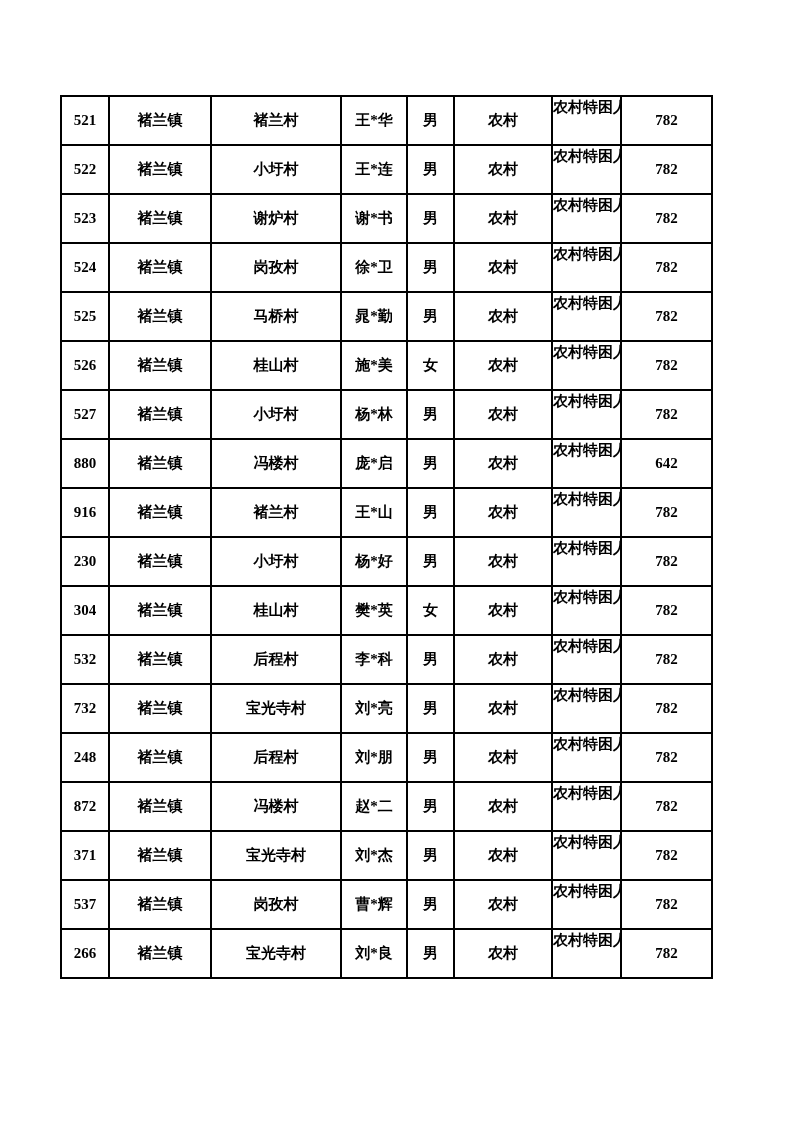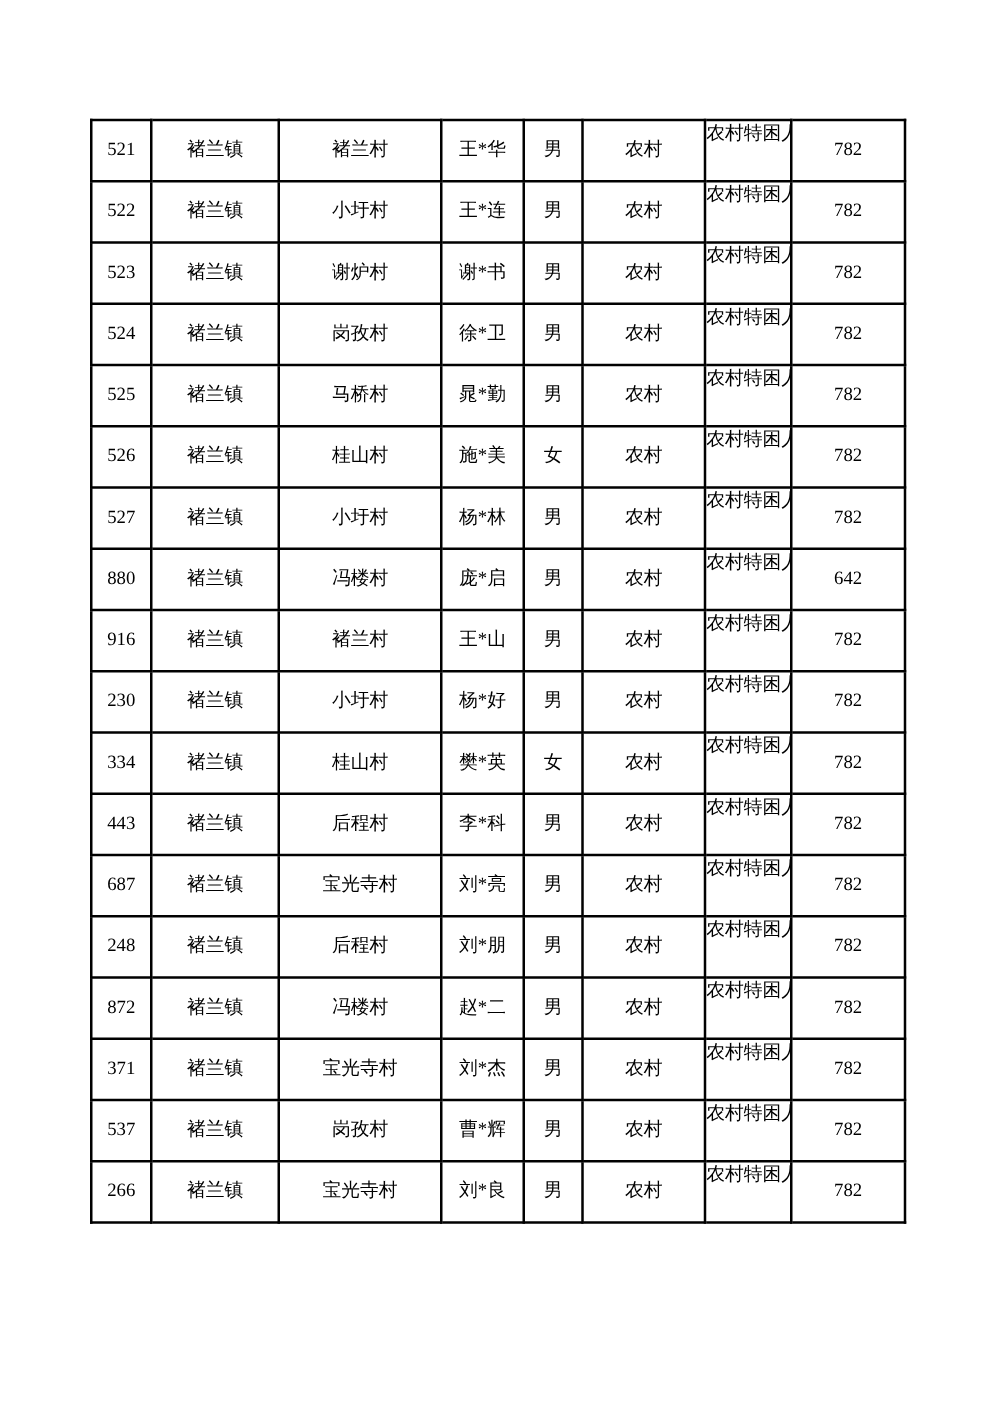--- a/index.html
+++ b/index.html
@@ -15,25 +15,26 @@
   }
   .page {
     position: relative;
     width: 793px;
     height: 1122px;
     background: #ffffff;
     overflow: hidden;
   }
   table.roster {
     position: absolute;
-    left: 72px;
+    left: 60px;
     top: 95px;
     width: 651px;
     border-collapse: collapse;
     table-layout: fixed;
+    font-weight: bold;
   }
   table.roster td {
     border: 2px solid #000000;
     padding: 0;
     height: 47px;
     text-align: center;
     vertical-align: middle;
     font-size: 15px;
     line-height: 17px;
     overflow: hidden;
@@ -194,45 +195,45 @@
     <td>小圩村</td>
     <td>杨*好</td>
     <td>男</td>
     <td>农村</td>
     <td class="support-cell">
       <div class="support-clip">农村特困人员分散供养</div>
     </td>
     <td>782</td>
   </tr>
         <tr>
-    <td>334</td>
+    <td>304</td>
     <td>褚兰镇</td>
     <td>桂山村</td>
     <td>樊*英</td>
     <td>女</td>
     <td>农村</td>
     <td class="support-cell">
       <div class="support-clip">农村特困人员分散供养</div>
     </td>
     <td>782</td>
   </tr>
         <tr>
-    <td>443</td>
+    <td>532</td>
     <td>褚兰镇</td>
     <td>后程村</td>
     <td>李*科</td>
     <td>男</td>
     <td>农村</td>
     <td class="support-cell">
       <div class="support-clip">农村特困人员分散供养</div>
     </td>
     <td>782</td>
   </tr>
         <tr>
-    <td>687</td>
+    <td>732</td>
     <td>褚兰镇</td>
     <td>宝光寺村</td>
     <td>刘*亮</td>
     <td>男</td>
     <td>农村</td>
     <td class="support-cell">
       <div class="support-clip">农村特困人员分散供养</div>
     </td>
     <td>782</td>
   </tr>

